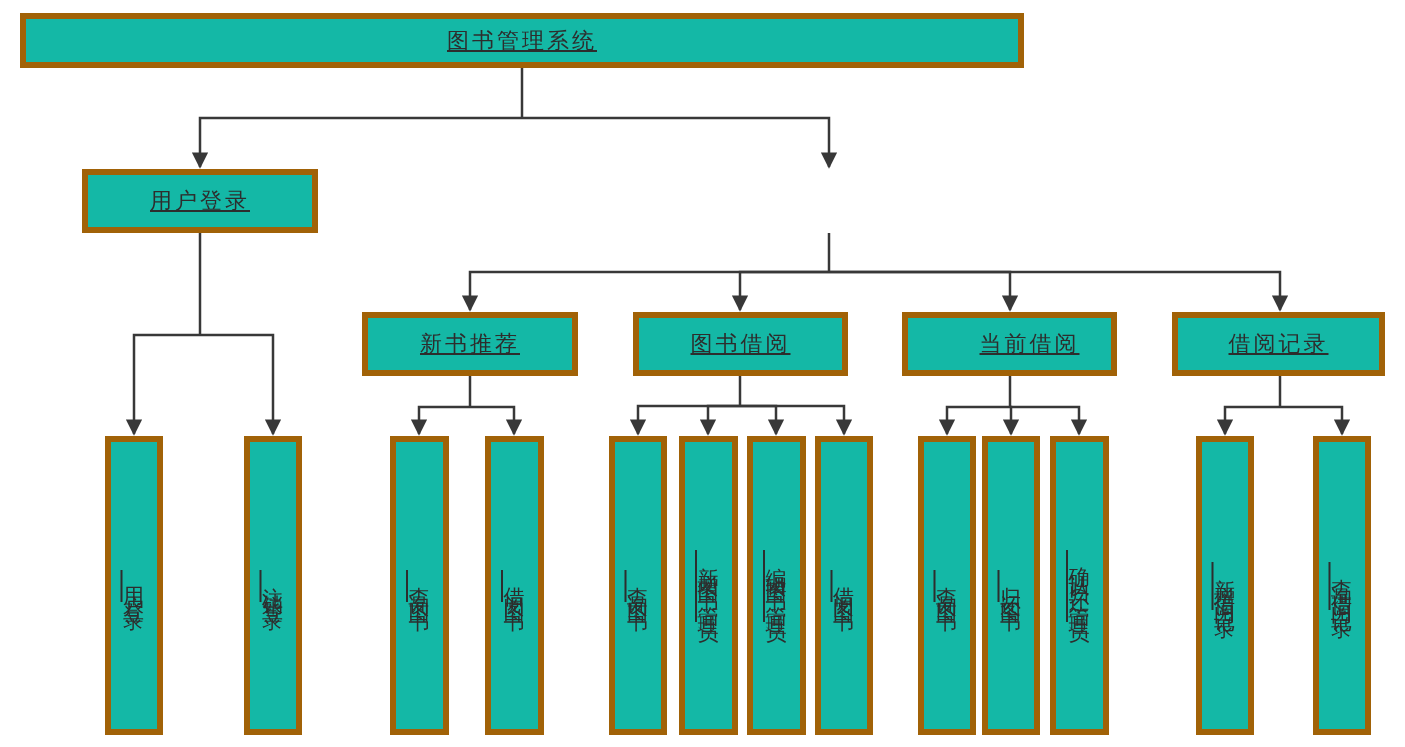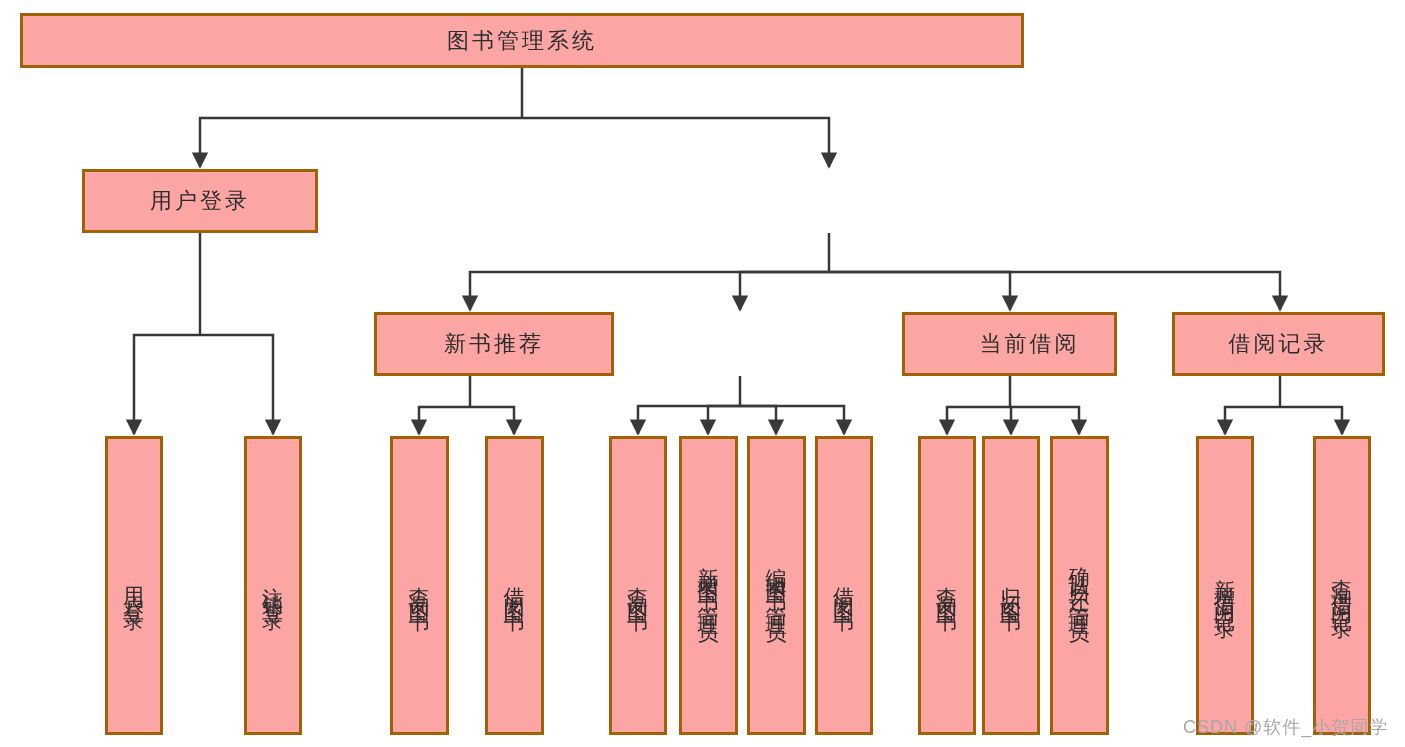--- a/index.html
+++ b/index.html
@@ -8,25 +8,26 @@
     position:relative;
     width:1405px; height:747px;
     background:#ffffff;
     font-family:"Liberation Sans","DejaVu Sans",sans-serif;
     overflow:hidden;
   }
   .wires { position:absolute; left:0; top:0; width:1405px; height:747px; }
   .wire { stroke:#383838; stroke-width:2.5; fill:none; }
   .node {
     position:absolute;
-    background:#fca5a5;
-    border:3px solid #a16207;
+    background:#14b8a6;
+    border:6px solid #a16207;
     display:flex; align-items:center; justify-content:center;
     color:#2d2d2d;
     z-index:2;
+    text-decoration:underline;
   }
   .h-node { font-size:22px; letter-spacing:3px; white-space:nowrap; }
   .root-node { font-size:22px; letter-spacing:3px; }
   .leaf { font-size:21px; }
   .leaf .vtext {
     writing-mode:vertical-rl;
     text-orientation:mixed;
     letter-spacing:8px;
     line-height:1;
   }
@@ -83,21 +84,22 @@
 
     <polyline class="wire" points="1280,376 1280,407"></polyline>
     <polyline class="wire" points="1280,407 1225,407 1225,434" marker-end="url(#arrow)"></polyline>
     <polyline class="wire" points="1280,407 1342,407 1342,434" marker-end="url(#arrow)"></polyline>
   </svg>
 
   <div class="node root-node" style="left:20px; top:13px; width:1004px; height:55px;">图书管理系统</div>
 
   <div class="node h-node" style="left:82px; top:169px; width:236px; height:64px;">用户登录</div>
 
-  <div class="node h-node" style="left:362px; top:312px; width:240px; height:64px;margin-left:12px;">新书推荐</div>
+  <div class="node h-node" style="left:362px; top:312px; width:216px; height:64px;">新书推荐</div>
+  <div class="node h-node" style="left:633px; top:312px; width:215px; height:64px;">图书借阅</div>
   <div class="node h-node" style="left:902px; top:312px; width:215px; height:64px;padding-left:40px;">当前借阅</div>
   <div class="node h-node" style="left:1172px; top:312px; width:213px; height:64px;">借阅记录</div>
 
   <div class="node leaf" style="left:105px; top:436px; width:58px; height:299px;">
     <span class="vtext">用户登录</span>
   </div>
   <div class="node leaf" style="left:244px; top:436px; width:58px; height:299px;">
     <span class="vtext">注销登录</span>
   </div>
 
@@ -131,15 +133,14 @@
     <span class="vtext">确认归还（管理员）</span>
   </div>
 
   <div class="node leaf" style="left:1196px; top:436px; width:58px; height:299px;">
     <span class="vtext">新增借阅记录</span>
   </div>
   <div class="node leaf" style="left:1313px; top:436px; width:58px; height:299px;">
     <span class="vtext">查询借阅记录</span>
   </div>
 
-  <div class="watermark">CSDN @软件_小贺同学</div>
 
 </div>
 
 </body></html>

